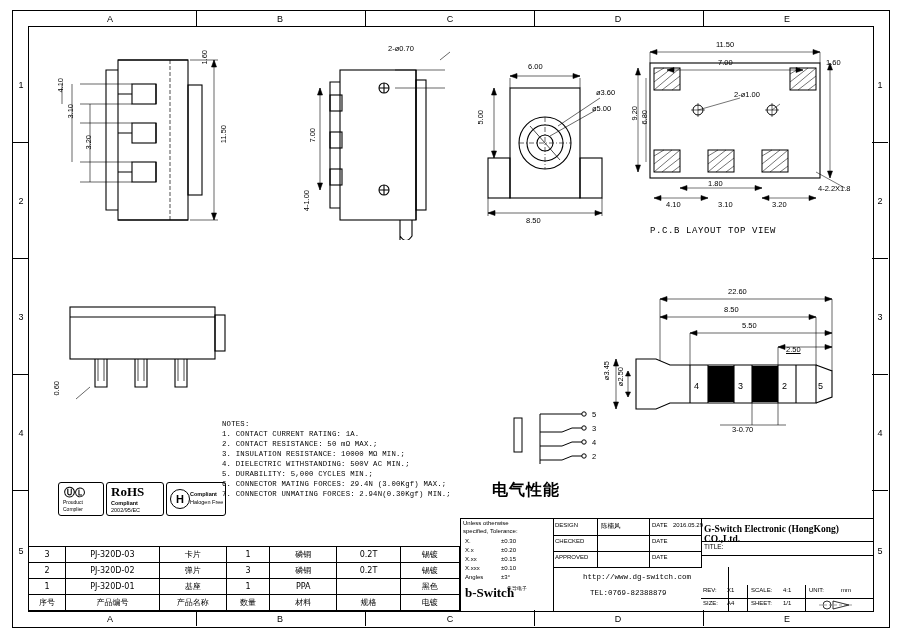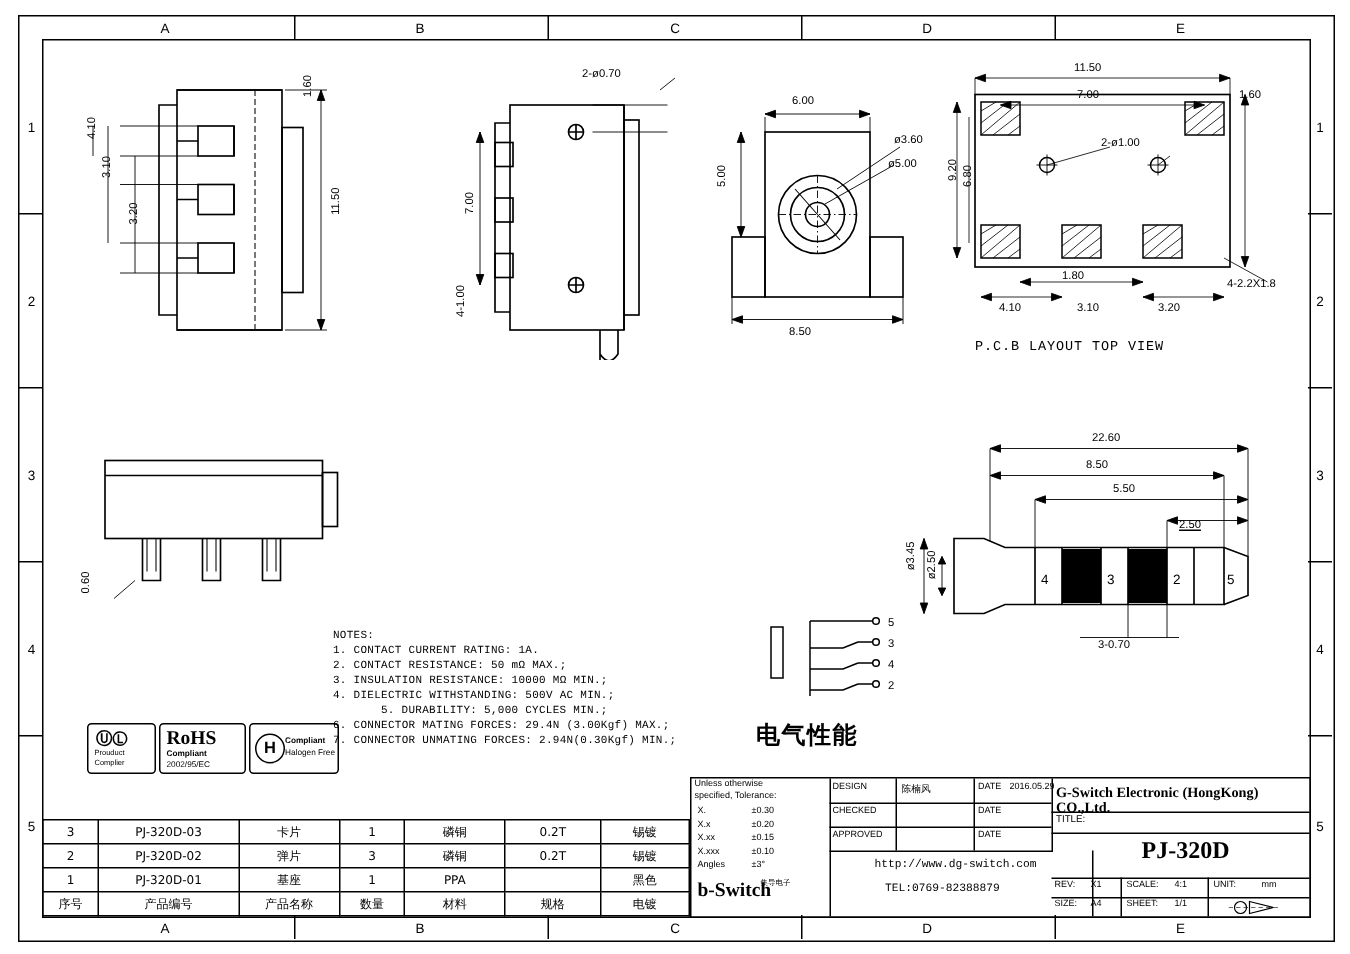--- a/index.html
+++ b/index.html
@@ -331,29 +331,29 @@
       <circle cx="84" cy="14" r="2.2" fill="none" stroke="#000"></circle>
       <circle cx="84" cy="28" r="2.2" fill="none" stroke="#000"></circle>
       <circle cx="84" cy="42" r="2.2" fill="none" stroke="#000"></circle>
       <circle cx="84" cy="56" r="2.2" fill="none" stroke="#000"></circle>
     </svg>
     <div class="dimtxt" style="left:92px;top:10px;">5</div>
     <div class="dimtxt" style="left:92px;top:24px;">3</div>
     <div class="dimtxt" style="left:92px;top:38px;">4</div>
     <div class="dimtxt" style="left:92px;top:52px;">2</div>
   </div>
-  <div class="note cn bold" style="left:504px;top:480px;font-size:16px;letter-spacing:1px;">电气性能</div>
+  <div class="note cn bold" style="left:492px;top:480px;font-size:16px;letter-spacing:1px;">电气性能</div>
 
   <div class="abs" style="left:222px;top:420px;">
     <div class="note" style="left:0;top:0;position:relative;font-family:'Liberation Mono',monospace;">NOTES:</div>
     <div class="note" style="position:relative;left:0;top:2px;font-family:'Liberation Mono',monospace;">1. CONTACT CURRENT RATING: 1A.</div>
     <div class="note" style="position:relative;left:0;top:4px;font-family:'Liberation Mono',monospace;">2. CONTACT RESISTANCE: 50 mΩ MAX.;</div>
     <div class="note" style="position:relative;left:0;top:6px;font-family:'Liberation Mono',monospace;">3. INSULATION RESISTANCE: 10000 MΩ MIN.;</div>
     <div class="note" style="position:relative;left:0;top:8px;font-family:'Liberation Mono',monospace;">4. DIELECTRIC WITHSTANDING: 500V AC MIN.;</div>
-    <div class="note" style="position:relative;left:0;top:10px;font-family:'Liberation Mono',monospace;margin-left:32px;">5. DURABILITY: 5,000 CYCLES MIN.;</div>
+    <div class="note" style="position:relative;left:0;top:10px;font-family:'Liberation Mono',monospace;">5. DURABILITY: 5,000 CYCLES MIN.;</div>
     <div class="note" style="position:relative;left:0;top:12px;font-family:'Liberation Mono',monospace;">6. CONNECTOR MATING FORCES: 29.4N (3.00Kgf) MAX.;</div>
     <div class="note" style="position:relative;left:0;top:14px;font-family:'Liberation Mono',monospace;">7. CONNECTOR UNMATING FORCES: 2.94N(0.30Kgf) MIN.;</div>
   </div>
 
   <div class="abs" style="left:58px;top:482px;width:150px;height:36px;">
 
     <div class="abs" style="left:0;top:0;width:44px;height:32px;border:1px solid #000;border-radius:3px;">
       <div style="position:absolute;left:5px;top:2px;font-size:11px;font-weight:bold;font-family:'Liberation Serif',serif;">Ⓤ<span style="font-size:10px;">Ⓛ</span></div>
       <div style="position:absolute;left:4px;top:16px;font-size:5px;">Prouduct</div>
       <div style="position:absolute;left:4px;top:23px;font-size:5px;">Complier</div>
@@ -454,23 +454,20 @@
     </div>
 
     <div class="abs" style="left:240px;top:0;width:172px;height:22px;border-bottom:1px solid #000;">
       <div style="position:absolute;left:3px;top:5px;font-size:9.5px;font-weight:bold;font-family:'Liberation Serif',serif;">G-Switch Electronic (HongKong) CO.,Ltd.</div>
     </div>
 
     <div class="abs" style="left:240px;top:22px;width:172px;height:14px;border-bottom:1px solid #000;">
       <div style="position:absolute;left:3px;top:2px;font-size:6.5px;">TITLE:</div>
     </div>
 
-    <div class="abs" style="left:240px;top:36px;width:172px;height:30px;border-bottom:1px solid #000;">
-      <div style="position:absolute;left:60px;top:4px;font-size:16px;font-weight:bold;font-family:'Liberation Serif',serif;">PJ-320D</div>
-    </div>
 
     <div class="abs" style="left:240px;top:66px;width:172px;height:13px;border-bottom:1px solid #000;">
       <div style="position:absolute;left:46px;top:0;width:1px;height:13px;background:#000;"></div>
       <div style="position:absolute;left:104px;top:0;width:1px;height:13px;background:#000;"></div>
       <div style="position:absolute;left:2px;top:2px;font-size:6px;">REV:</div>
       <div style="position:absolute;left:26px;top:2px;font-size:6px;">X1</div>
       <div style="position:absolute;left:50px;top:2px;font-size:6px;">SCALE:</div>
       <div style="position:absolute;left:82px;top:2px;font-size:6px;">4:1</div>
       <div style="position:absolute;left:108px;top:2px;font-size:6px;">UNIT:</div>
       <div style="position:absolute;left:140px;top:2px;font-size:6px;">mm</div>

